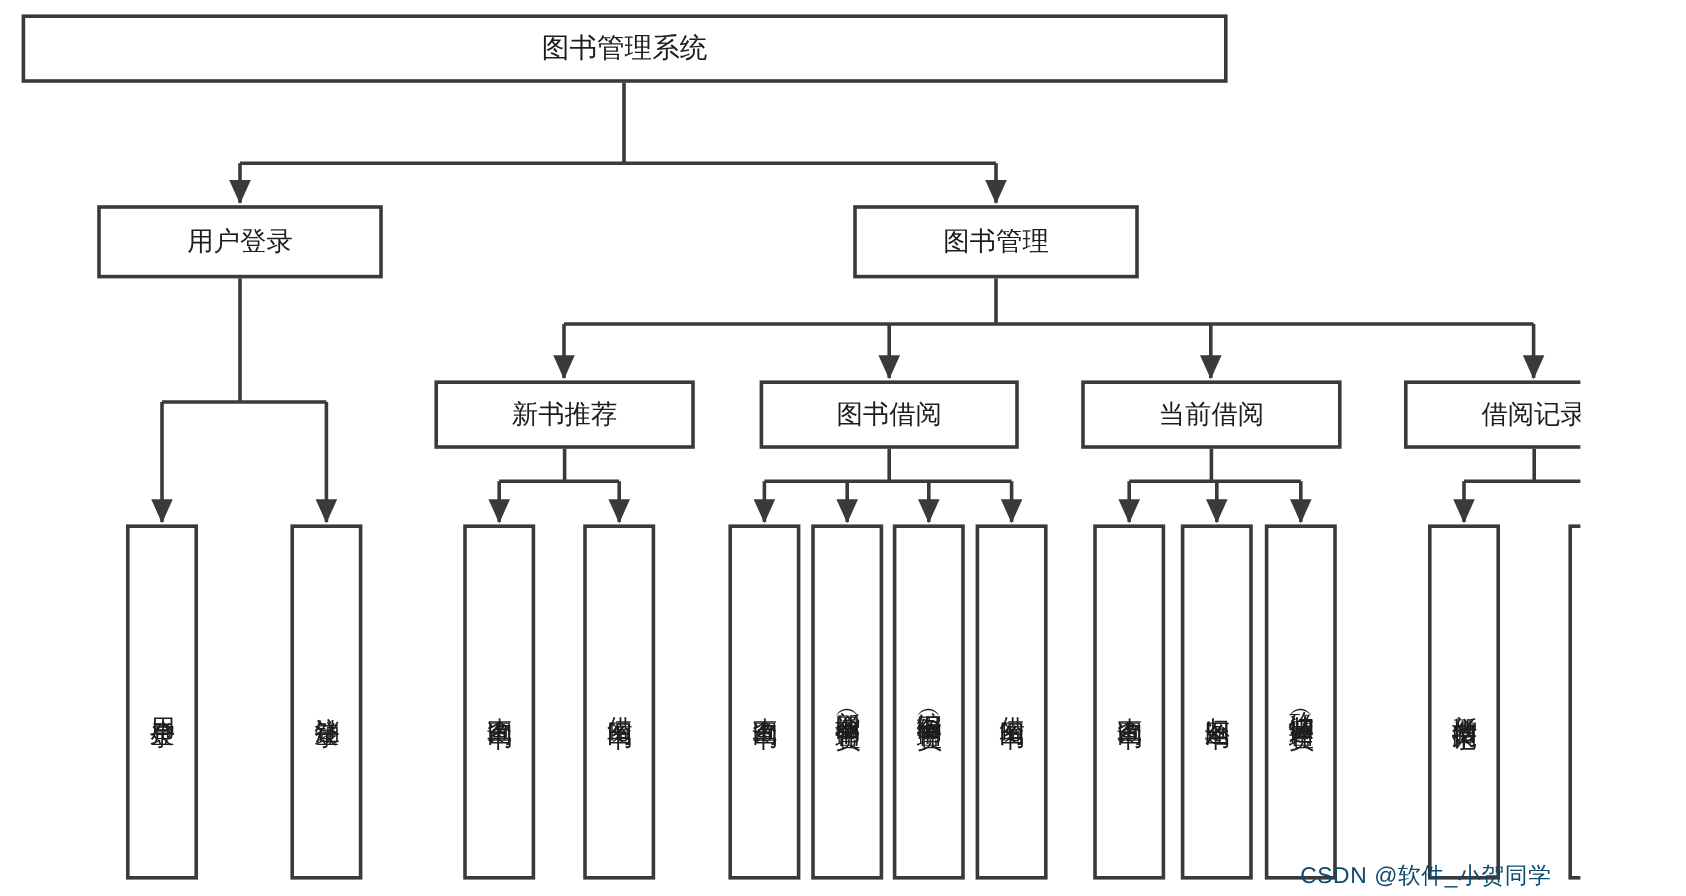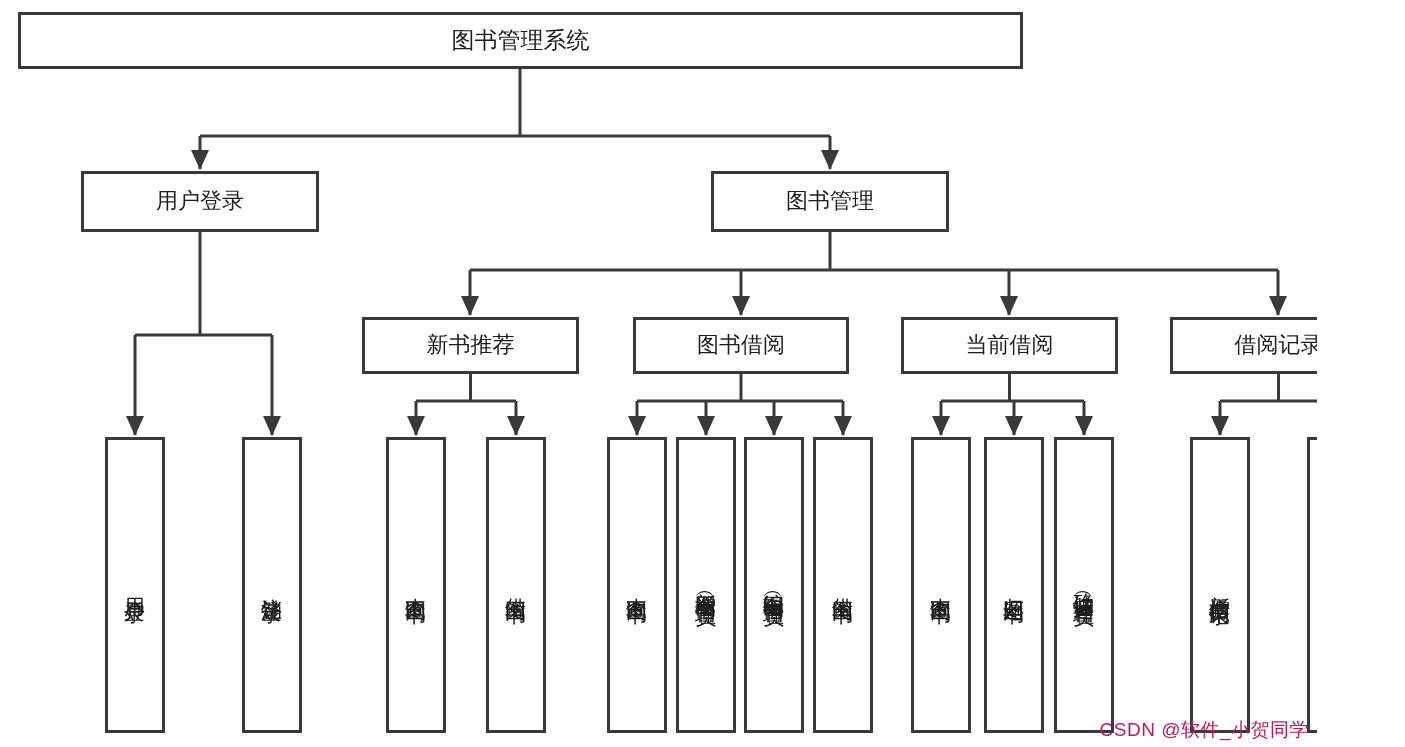--- a/index.html
+++ b/index.html
@@ -61,25 +61,25 @@
     letter-spacing: 2px;
     text-align: center;
     display: flex;
     align-items: center;
     justify-content: center;
     white-space: nowrap;
     pointer-events: none;
   }
   #watermark {
     position: absolute;
-    right: 8px;
+    right: 24px;
     bottom: 4px;
     font-family: "Liberation Sans", "DejaVu Sans", sans-serif;
     font-size: 19px;
-    color: #be185d;
+    color: #0c4a6e;
     letter-spacing: 0.5px;
     white-space: nowrap;
   }
 </style>
 </head>
 <body>
 
 <div id="stage">
 
   <svg id="tree" viewBox="0 0 1405 747" xmlns="http://www.w3.org/2000/svg">

